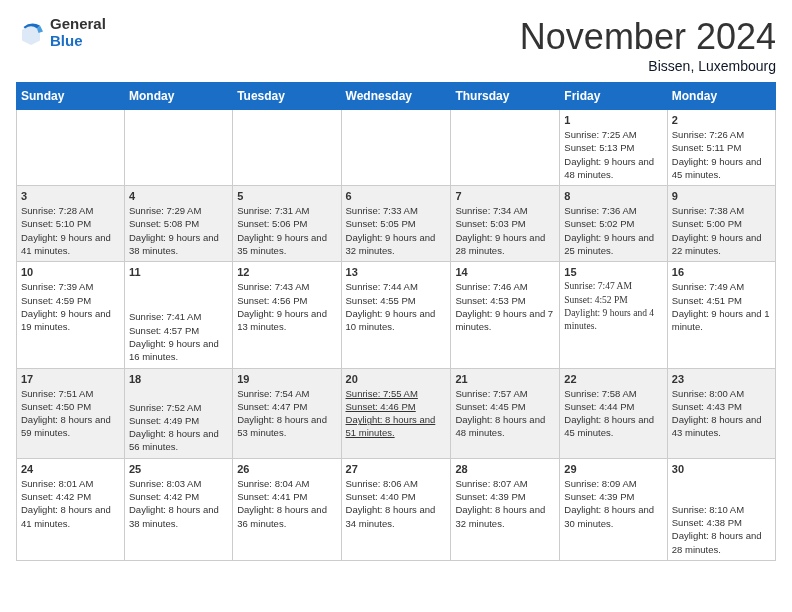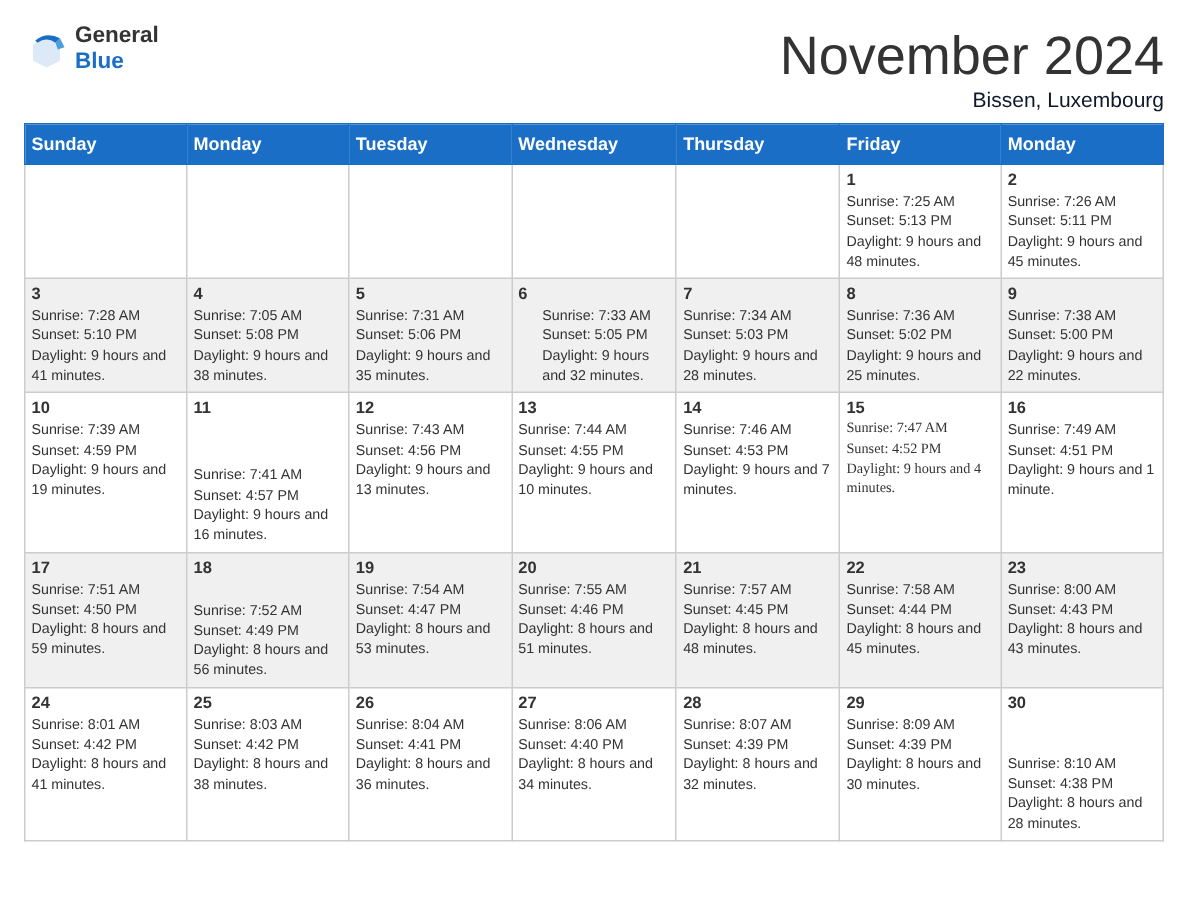--- a/index.html
+++ b/index.html
@@ -154,33 +154,33 @@
       </tr>
       <tr>
         <td>
           <div class="day-num">3</div>
           <div class="day-info" style="white-space: pre-line;">Sunrise: 7:28 AM
 Sunset: 5:10 PM
 Daylight: 9 hours and 41 minutes.</div>
         </td>
         <td>
           <div class="day-num">4</div>
-          <div class="day-info" style="white-space: pre-line;">Sunrise: 7:05 AM
+          <div class="day-info" style="white-space: pre-line;">Sunrise: 7:29 AM
 Sunset: 5:08 PM
 Daylight: 9 hours and 38 minutes.</div>
         </td>
         <td>
           <div class="day-num">5</div>
           <div class="day-info" style="white-space: pre-line;">Sunrise: 7:31 AM
 Sunset: 5:06 PM
 Daylight: 9 hours and 35 minutes.</div>
         </td>
         <td>
           <div class="day-num">6</div>
-          <div class="day-info" style="white-space: pre-line; margin-left: 16px;">Sunrise: 7:33 AM
+          <div class="day-info" style="white-space: pre-line;">Sunrise: 7:33 AM
 Sunset: 5:05 PM
 Daylight: 9 hours and 32 minutes.</div>
         </td>
         <td>
           <div class="day-num">7</div>
           <div class="day-info" style="white-space: pre-line;">Sunrise: 7:34 AM
 Sunset: 5:03 PM
 Daylight: 9 hours and 28 minutes.</div>
         </td>
         <td>
@@ -254,21 +254,21 @@
 Daylight: 8 hours and 56 minutes.</div>
         </td>
         <td>
           <div class="day-num">19</div>
           <div class="day-info" style="white-space: pre-line;">Sunrise: 7:54 AM
 Sunset: 4:47 PM
 Daylight: 8 hours and 53 minutes.</div>
         </td>
         <td>
           <div class="day-num">20</div>
-          <div class="day-info" style="white-space: pre-line;">Sunrise: 7:55 AM
+          <div class="day-info" style="white-space: pre-line; text-decoration: underline;">Sunrise: 7:55 AM
 Sunset: 4:46 PM
 Daylight: 8 hours and 51 minutes.</div>
         </td>
         <td>
           <div class="day-num">21</div>
           <div class="day-info" style="white-space: pre-line;">Sunrise: 7:57 AM
 Sunset: 4:45 PM
 Daylight: 8 hours and 48 minutes.</div>
         </td>
         <td>

